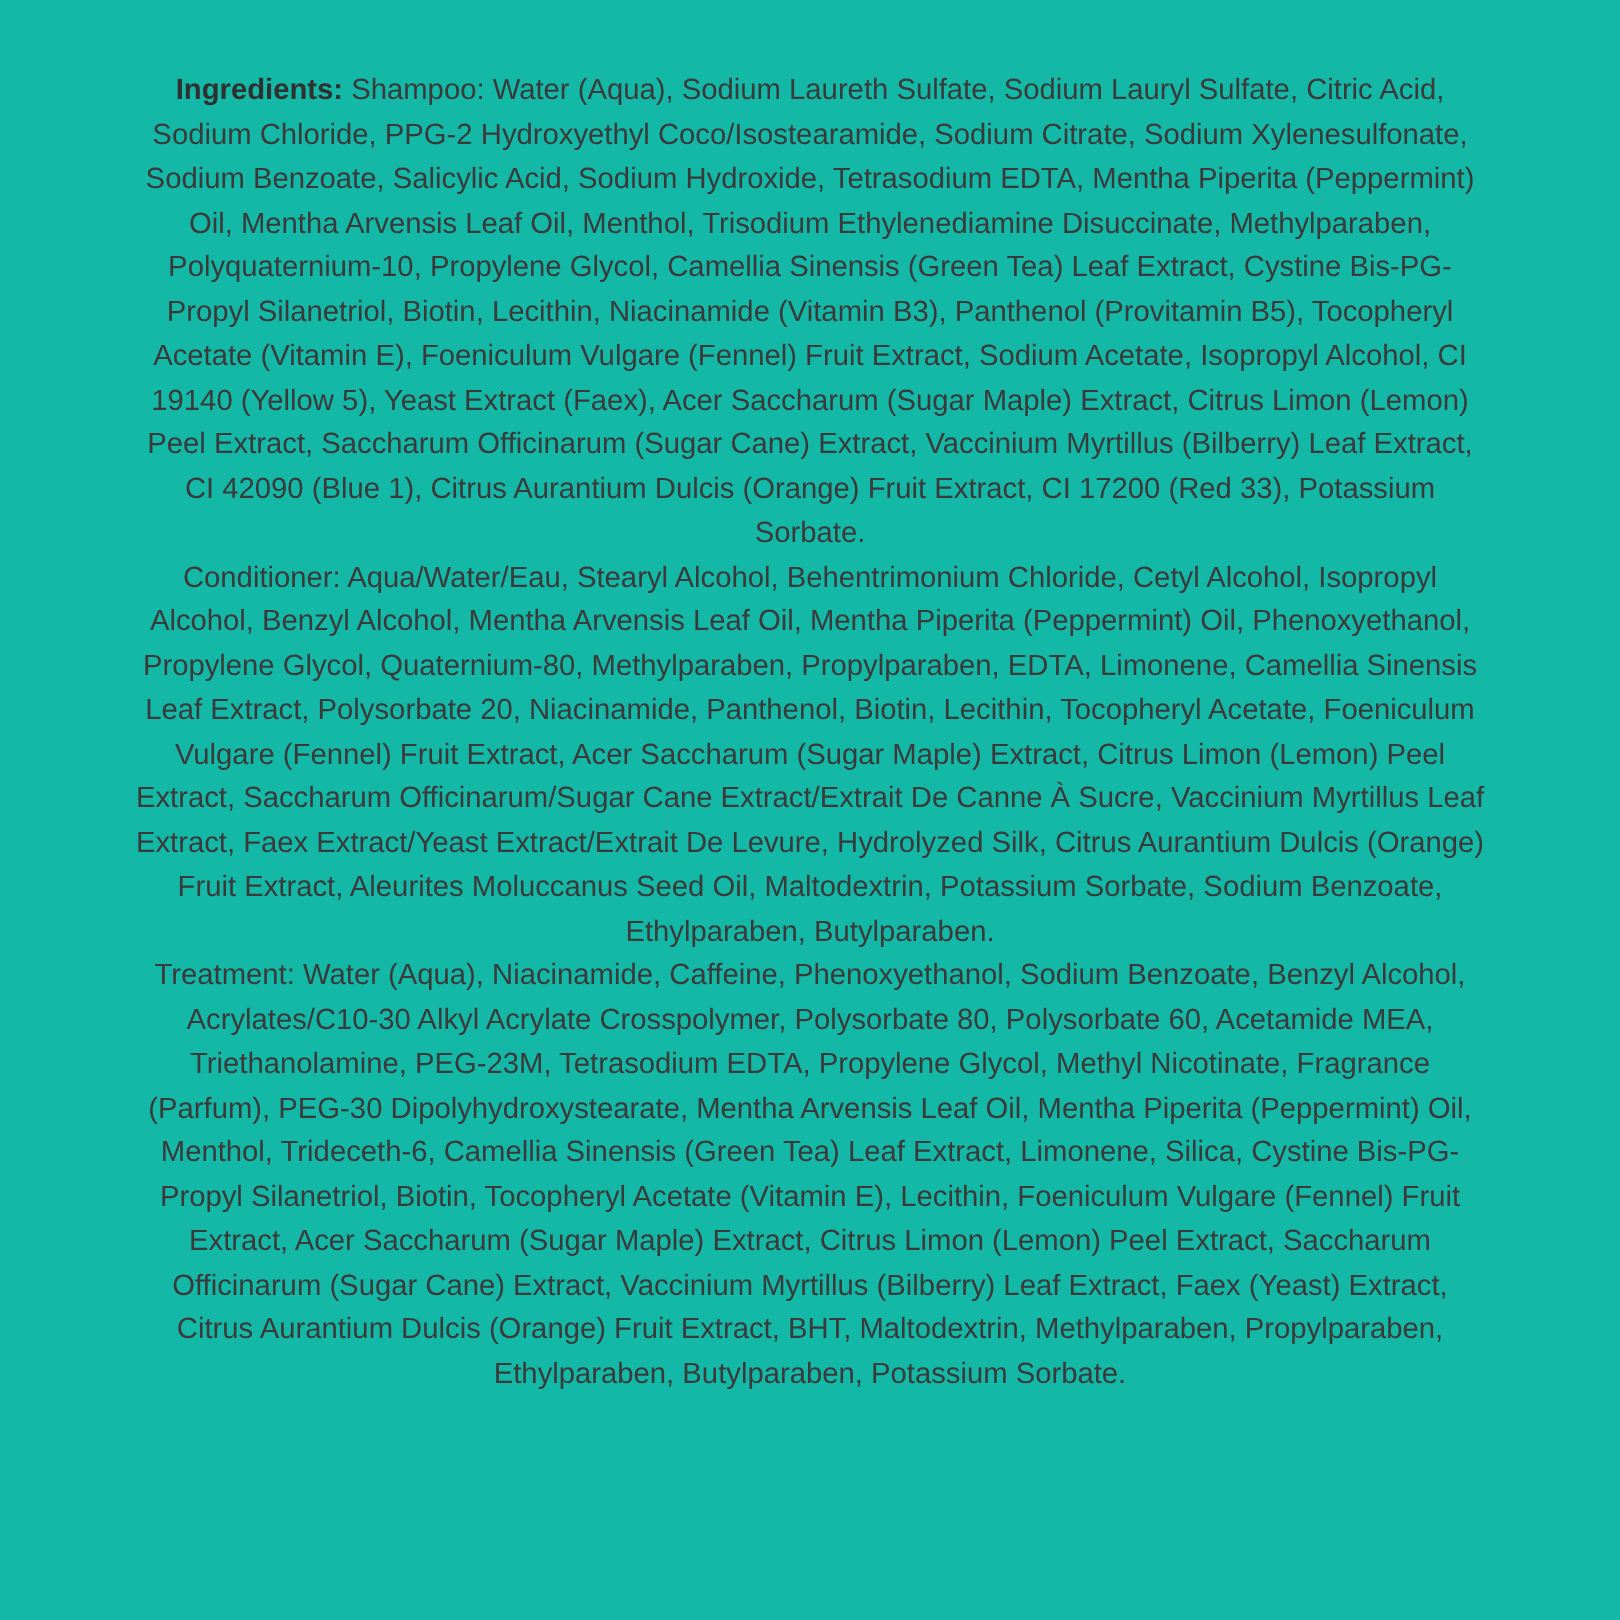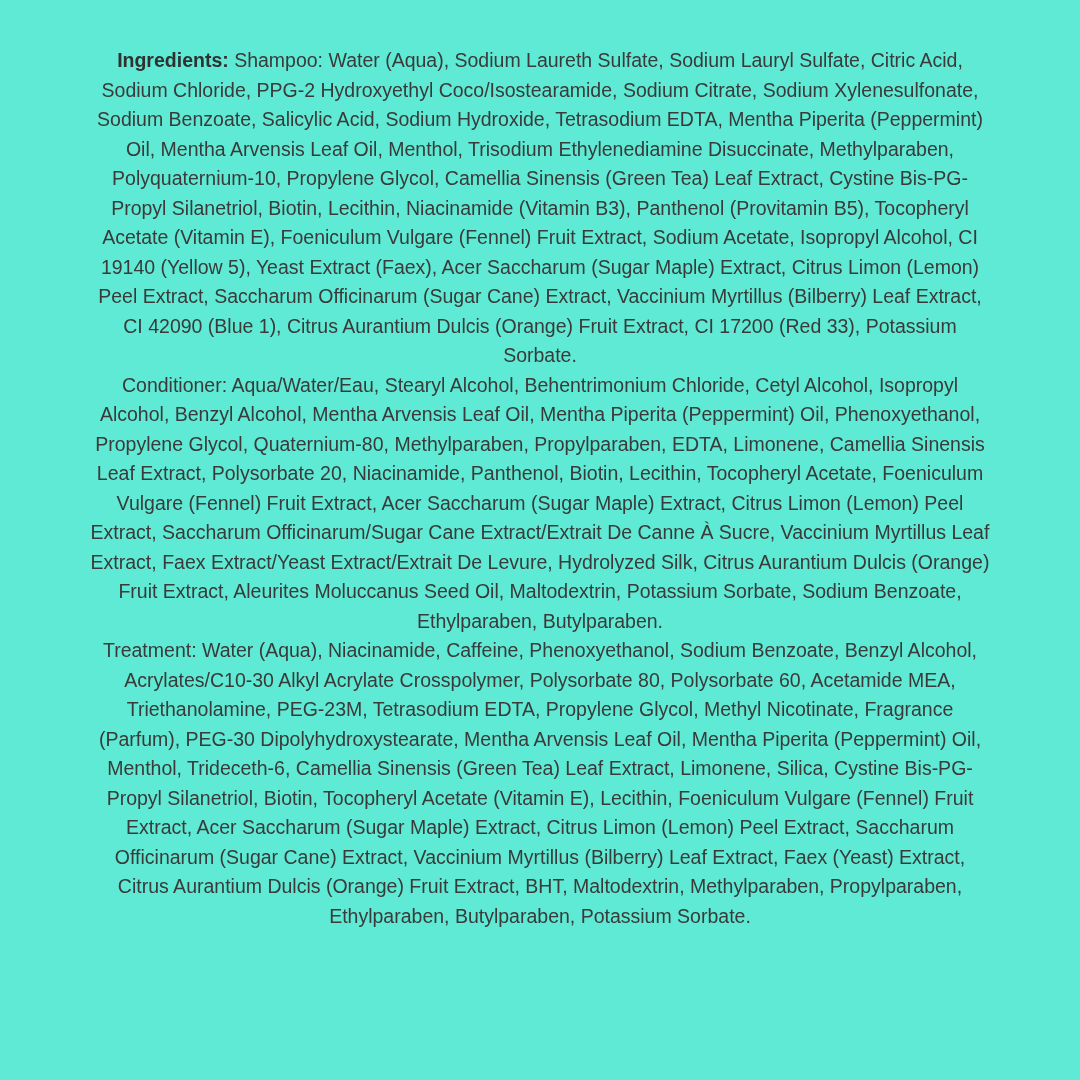--- a/index.html
+++ b/index.html
@@ -8,21 +8,21 @@
     background: #ffffff;
   }
   body {
     width: 1080px;
     height: 1080px;
     overflow: hidden;
   }
   .page {
     width: 1080px;
     height: 1080px;
-    background: #5eead4;
+    background: #14b8a6;
     box-sizing: border-box;
   }
   .ingredients {
     width: 904px;
     margin: 0 auto;
     padding-top: 46px;
     font-family: "Liberation Sans", "DejaVu Sans", sans-serif;
     font-size: 19.5px;
     line-height: 29.5px;
     color: #3a3a3a;

